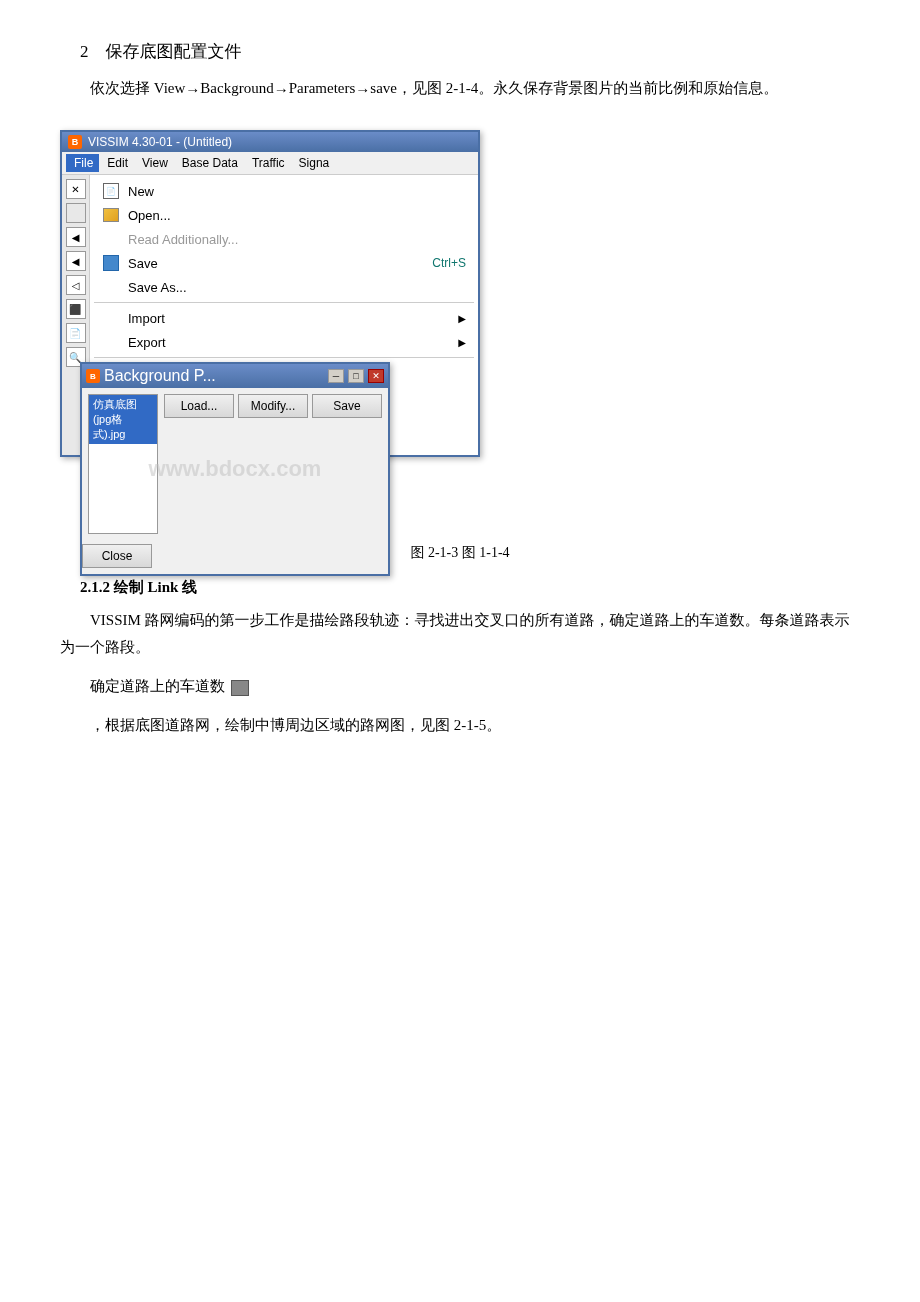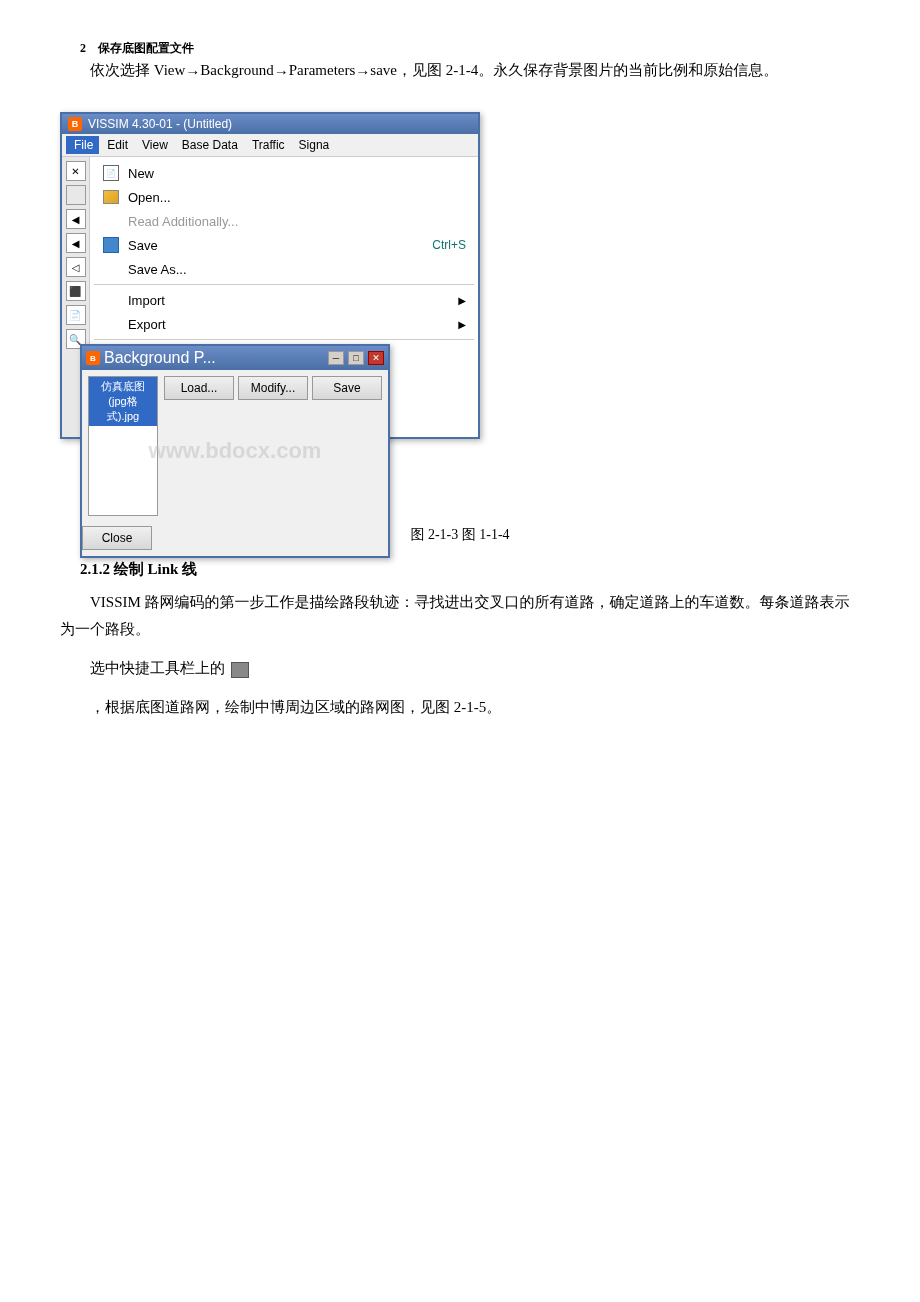--- a/index.html
+++ b/index.html
@@ -7,22 +7,23 @@
       background: #ffffff;
       font-family: "SimSun", "宋体", serif;
       font-size: 15px;
       color: #000;
       width: 920px;
       min-height: 1302px;
       padding: 40px 60px;
     }
 
     .section-title {
-      font-size: 12px;
-      font-weight: bold;
+      font-size: 17px;
+      font-weight: normal;
+      margin-bottom: 12px;
       margin-left: 20px;
     }
 
     .paragraph {
       text-indent: 2em;
       line-height: 1.8;
       margin-bottom: 12px;
     }
 
     
@@ -209,21 +210,20 @@
       min-height: 140px;
     }
 
     .file-item {
       background: #316ac5;
       color: white;
       font-size: 11px;
       font-family: "Segoe UI", Arial, sans-serif;
       padding: 2px 4px;
       cursor: pointer;
-      text-align: center;
     }
 
     .bg-buttons {
       display: flex;
       flex-direction: row;
       gap: 4px;
     }
 
     .bg-btn {
       width: 70px;
@@ -445,19 +445,19 @@
 
 <p class="figures-caption">图 2-1-3 图 1-1-4</p>
 
 <p class="subsection-title">
   <span>2.1.2</span>&nbsp;<span>绘制 Link 线</span>
 </p>
 
 <p class="paragraph">VISSIM 路网编码的第一步工作是描绘路段轨迹：寻找进出交叉口的所有道路，确定道路上的车道数。每条道路表示为一个路段。</p>
 
 <p class="paragraph">
-  <span>选中快捷工具栏上的</span>
+  <span>确定道路上的车道数</span>
   <span class="inline-icon" style="background:#888;border:1px solid #555;display:inline-block;width:18px;height:16px;vertical-align:middle;">
     
   </span>
 </p>
 
 <p class="paragraph">，根据底图道路网，绘制中博周边区域的路网图，见图 2-1-5。</p>
 
 </body></html>

